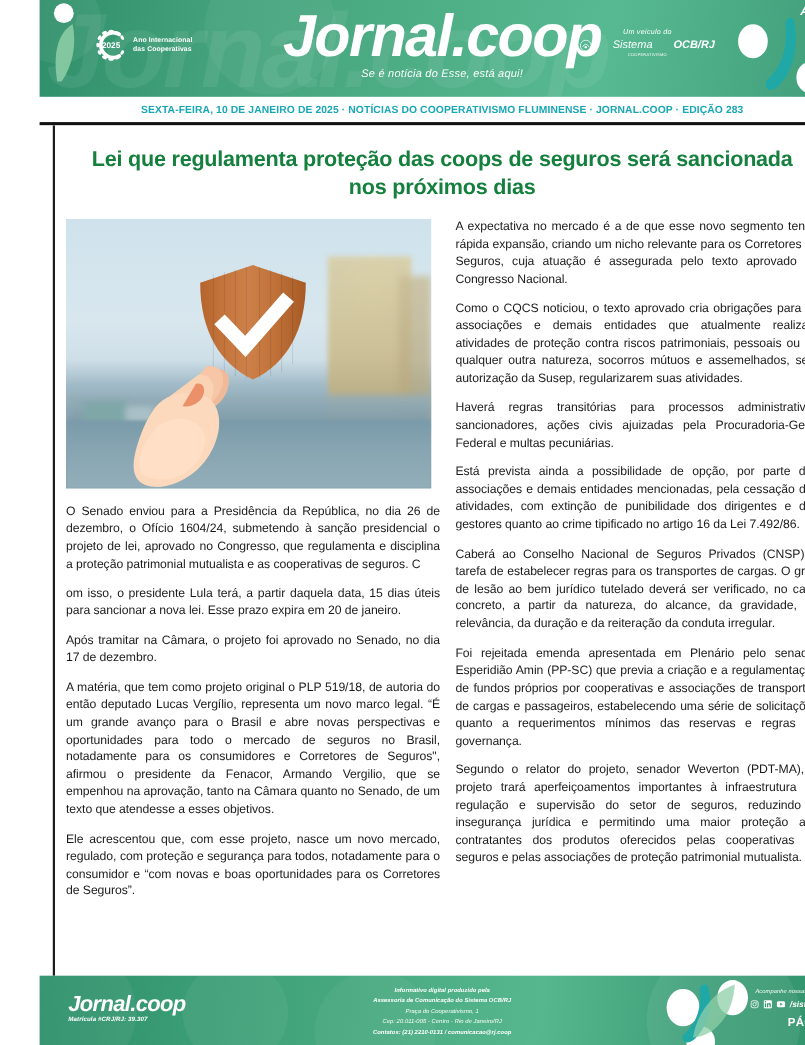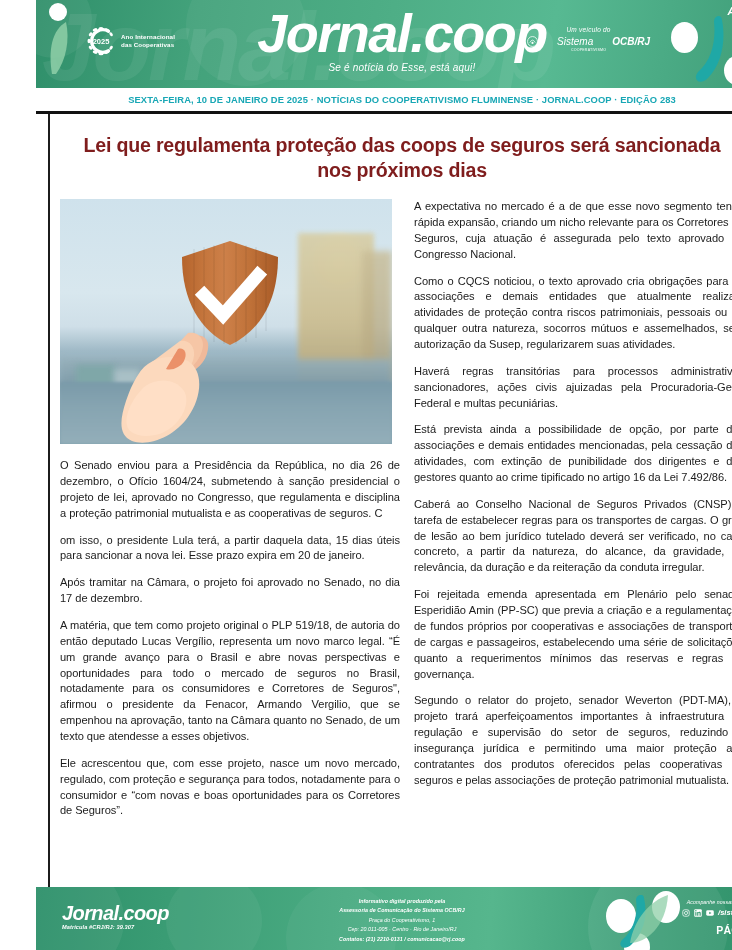--- a/index.html
+++ b/index.html
@@ -147,21 +147,21 @@
     position: absolute;
     left: 12px; top: 0; bottom: 0;
     width: 2px;
     background: #1c1c1c;
   }
 
   .headline {
     text-align: center;
     font-size: 19.6px;
     font-weight: 700;
-    color: #7f1d1d;
+    color: #15803d;
     line-height: 1.28;
     letter-spacing: -0.2px;
     margin: 5px 12px 16px 12px;
   }
 
   .cols {
     display: flex;
     gap: 14px;
     align-items: flex-start;
   }

